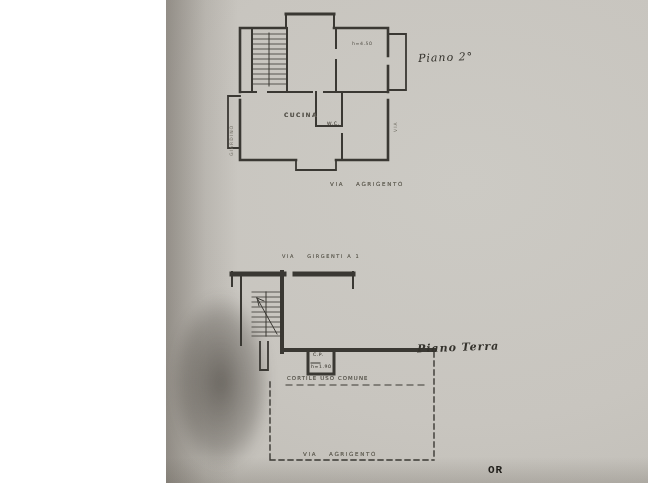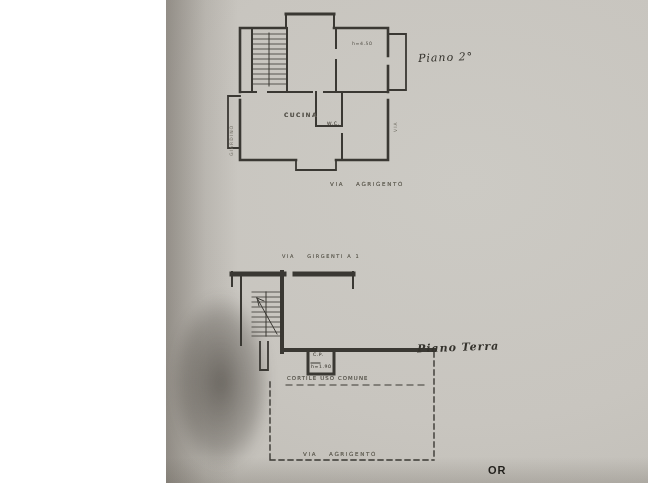--- a/index.html
+++ b/index.html
@@ -22,21 +22,21 @@
   .lbl.xs{font-size:4.6px;letter-spacing:.6px;}
   .street{position:absolute;display:flex;gap:12px;color:#676459;font-size:5.6px;
           letter-spacing:1.6px;white-space:nowrap;text-shadow:0 0 .5px #6b6860;}
   .vert{position:absolute;writing-mode:vertical-rl;transform:rotate(180deg);
         color:#716e64;font-size:4.6px;letter-spacing:1px;white-space:nowrap;}
   
   .hand{position:absolute;font-family:"DejaVu Serif",serif;font-style:italic;
         color:#34322c;font-size:11px;letter-spacing:1px;transform:rotate(-2deg);
         white-space:nowrap;}
   .hand.bold{font-weight:bold;}
-  .corner{position:absolute;font-family:Liberation Sans, sans-serif;font-weight:bold;
+  .corner{position:absolute;font-family:Liberation Mono, monospace;font-weight:bold;
           color:#211f1b;font-size:11px;letter-spacing:1px;}
 </style>
 </head>
 <body>
 
 <div class="stage">
 
   <div class="photo">
     <div class="band-left"></div>
     <div class="blotch"></div>

